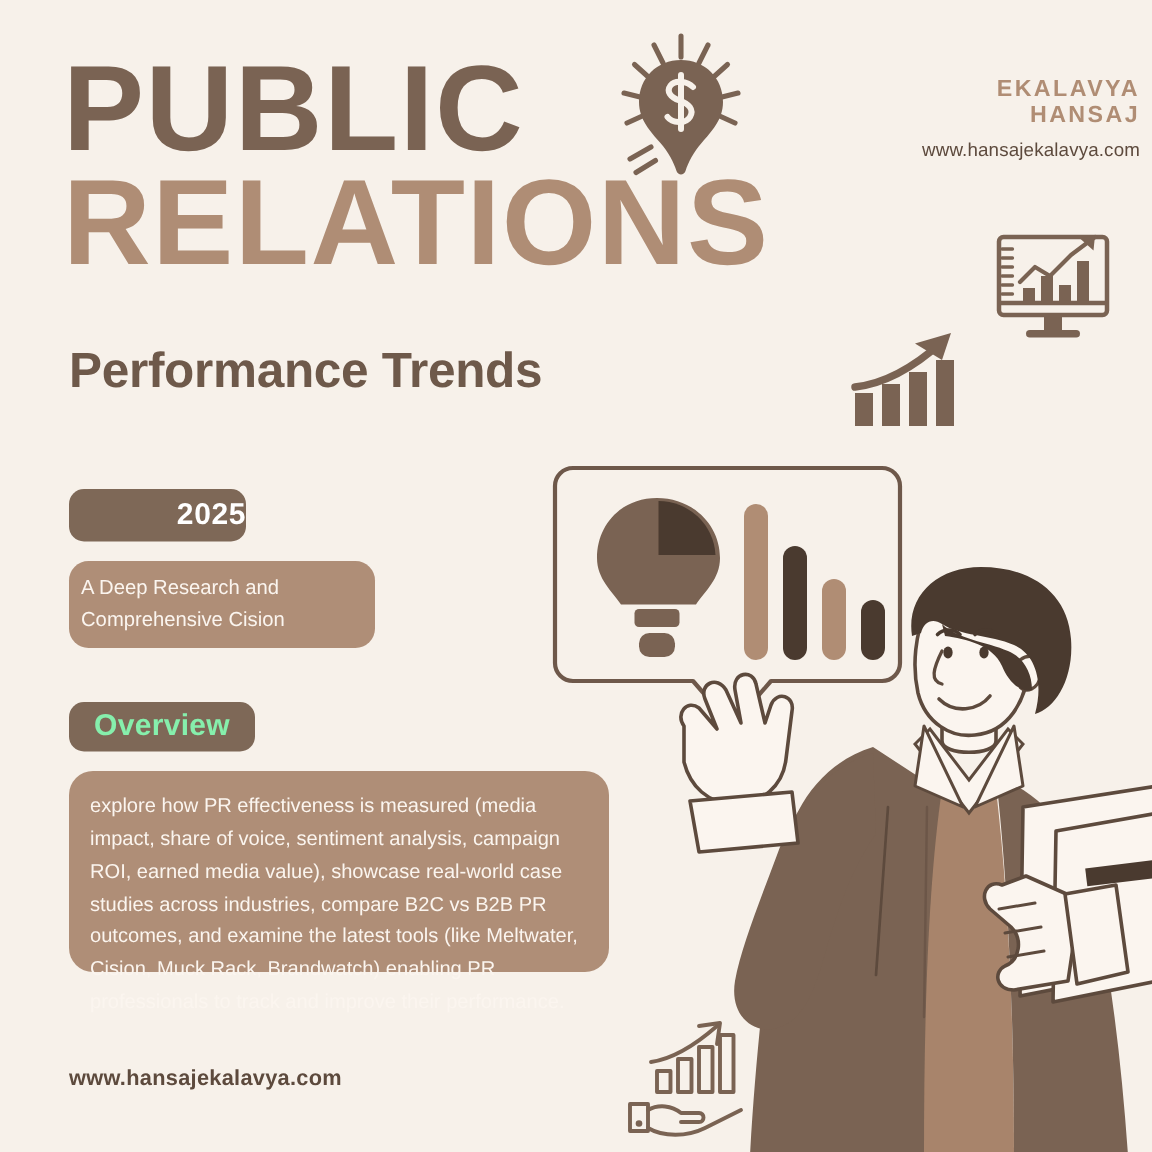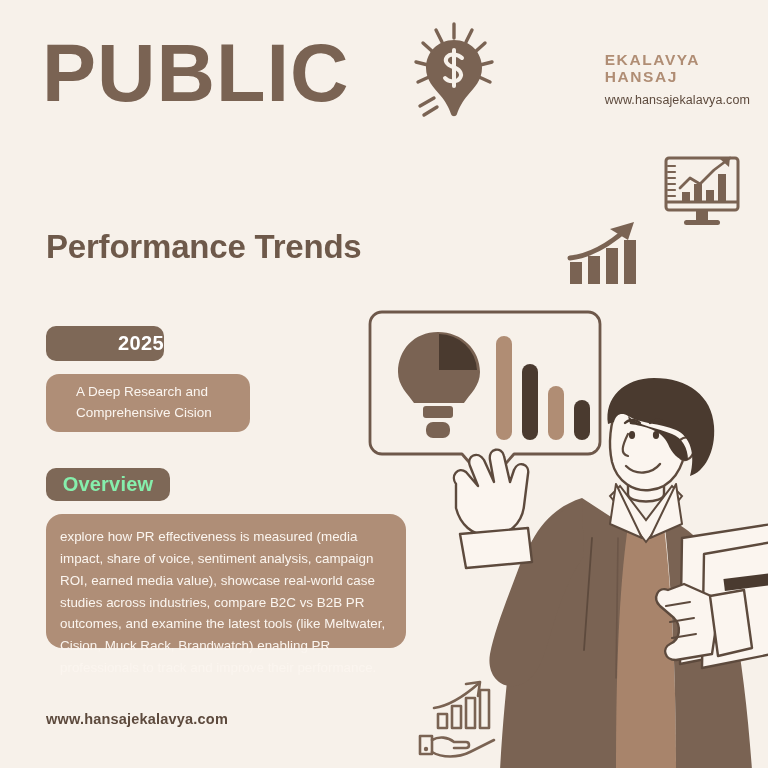--- a/index.html
+++ b/index.html
@@ -20,23 +20,23 @@
     left: 0; top: 0;
     width: 768px;
     height: 768px;
     background: #F7F1EA;
     overflow: hidden;
   }
 
   
   .brand-block {
     position: absolute;
-    right: 18px;
+    right: 8px;
     top: 52px;
-    text-align: left;
+    text-align: right;
     line-height: 1.08;
   }
   .brand-name {
     color: #B08D74;
     font-size: 15.5px;
     font-weight: bold;
     letter-spacing: 1.6px;
     display: block;
   }
   .brand-url {
@@ -100,21 +100,21 @@
     position: absolute;
     left: 46px;
     top: 374px;
     width: 204px;
     height: 58px;
     background: #AF8E77;
     border-radius: 13px;
     color: #FBF5EF;
     font-size: 13.5px;
     line-height: 1.55;
-    padding: 0 30px;
+    padding: 0 8px;
     box-sizing: border-box;
     display: flex;
     flex-direction: column;
     justify-content: center;
   }
   .badge-overview {
     position: absolute;
     left: 46px;
     top: 468px;
     width: 124px;
@@ -168,20 +168,21 @@
 
   <div class="brand-block">
     <span>EKALAVYA</span>
     <span class="brand-name">HANSAJ</span>
     <span class="brand-url">www.hansajekalavya.com</span>
   </div>
   <style>.brand-block > span:first-child{color:#B08D74;font-size:15.5px;font-weight:bold;letter-spacing:1.6px;display:block;}</style>
 
   <div class="headline">
     <span class="headline-line1">PUBLIC</span>
+    <span class="headline-line2">RELATIONS</span>
   </div>
   <div class="subheadline">Performance Trends</div>
 
   <div class="badge-year">
     <span>2025</span>
   </div>
 
   <div class="panel-subtitle">
     <span>A Deep Research and</span>
     <span>Comprehensive Cision</span>

